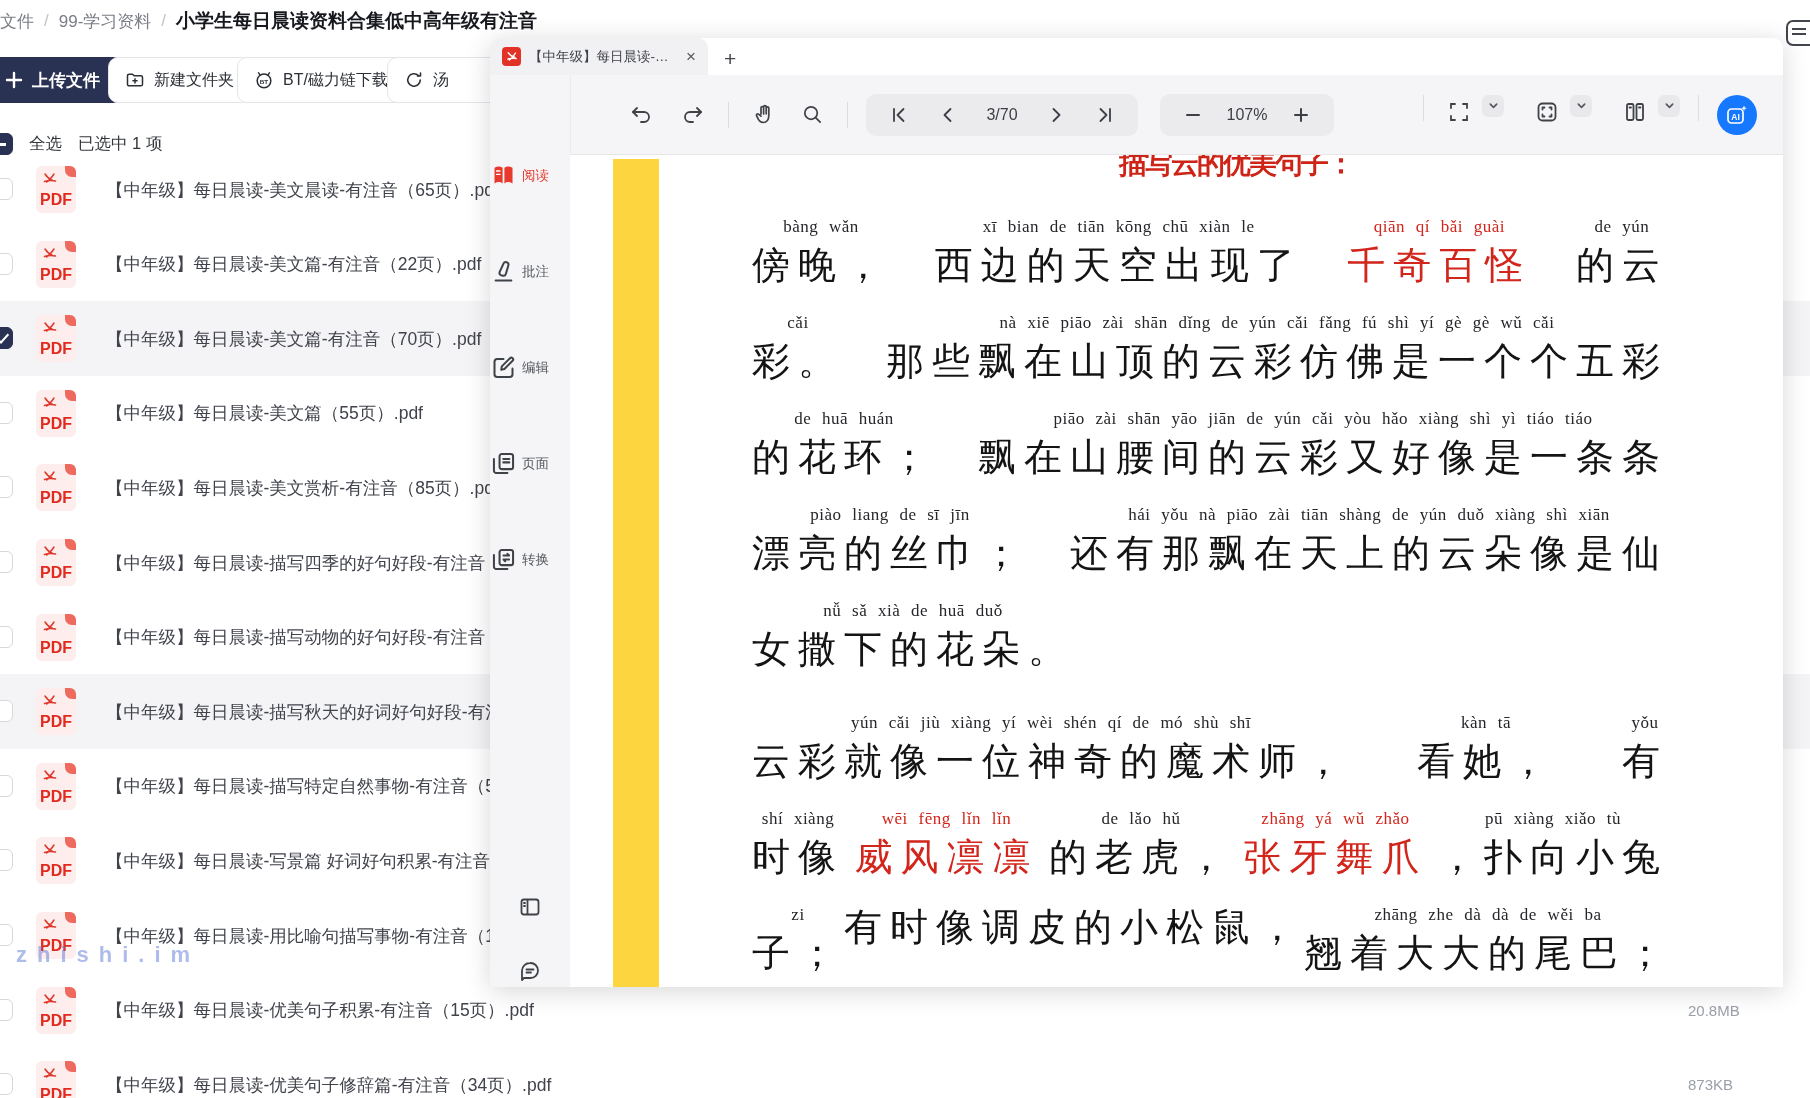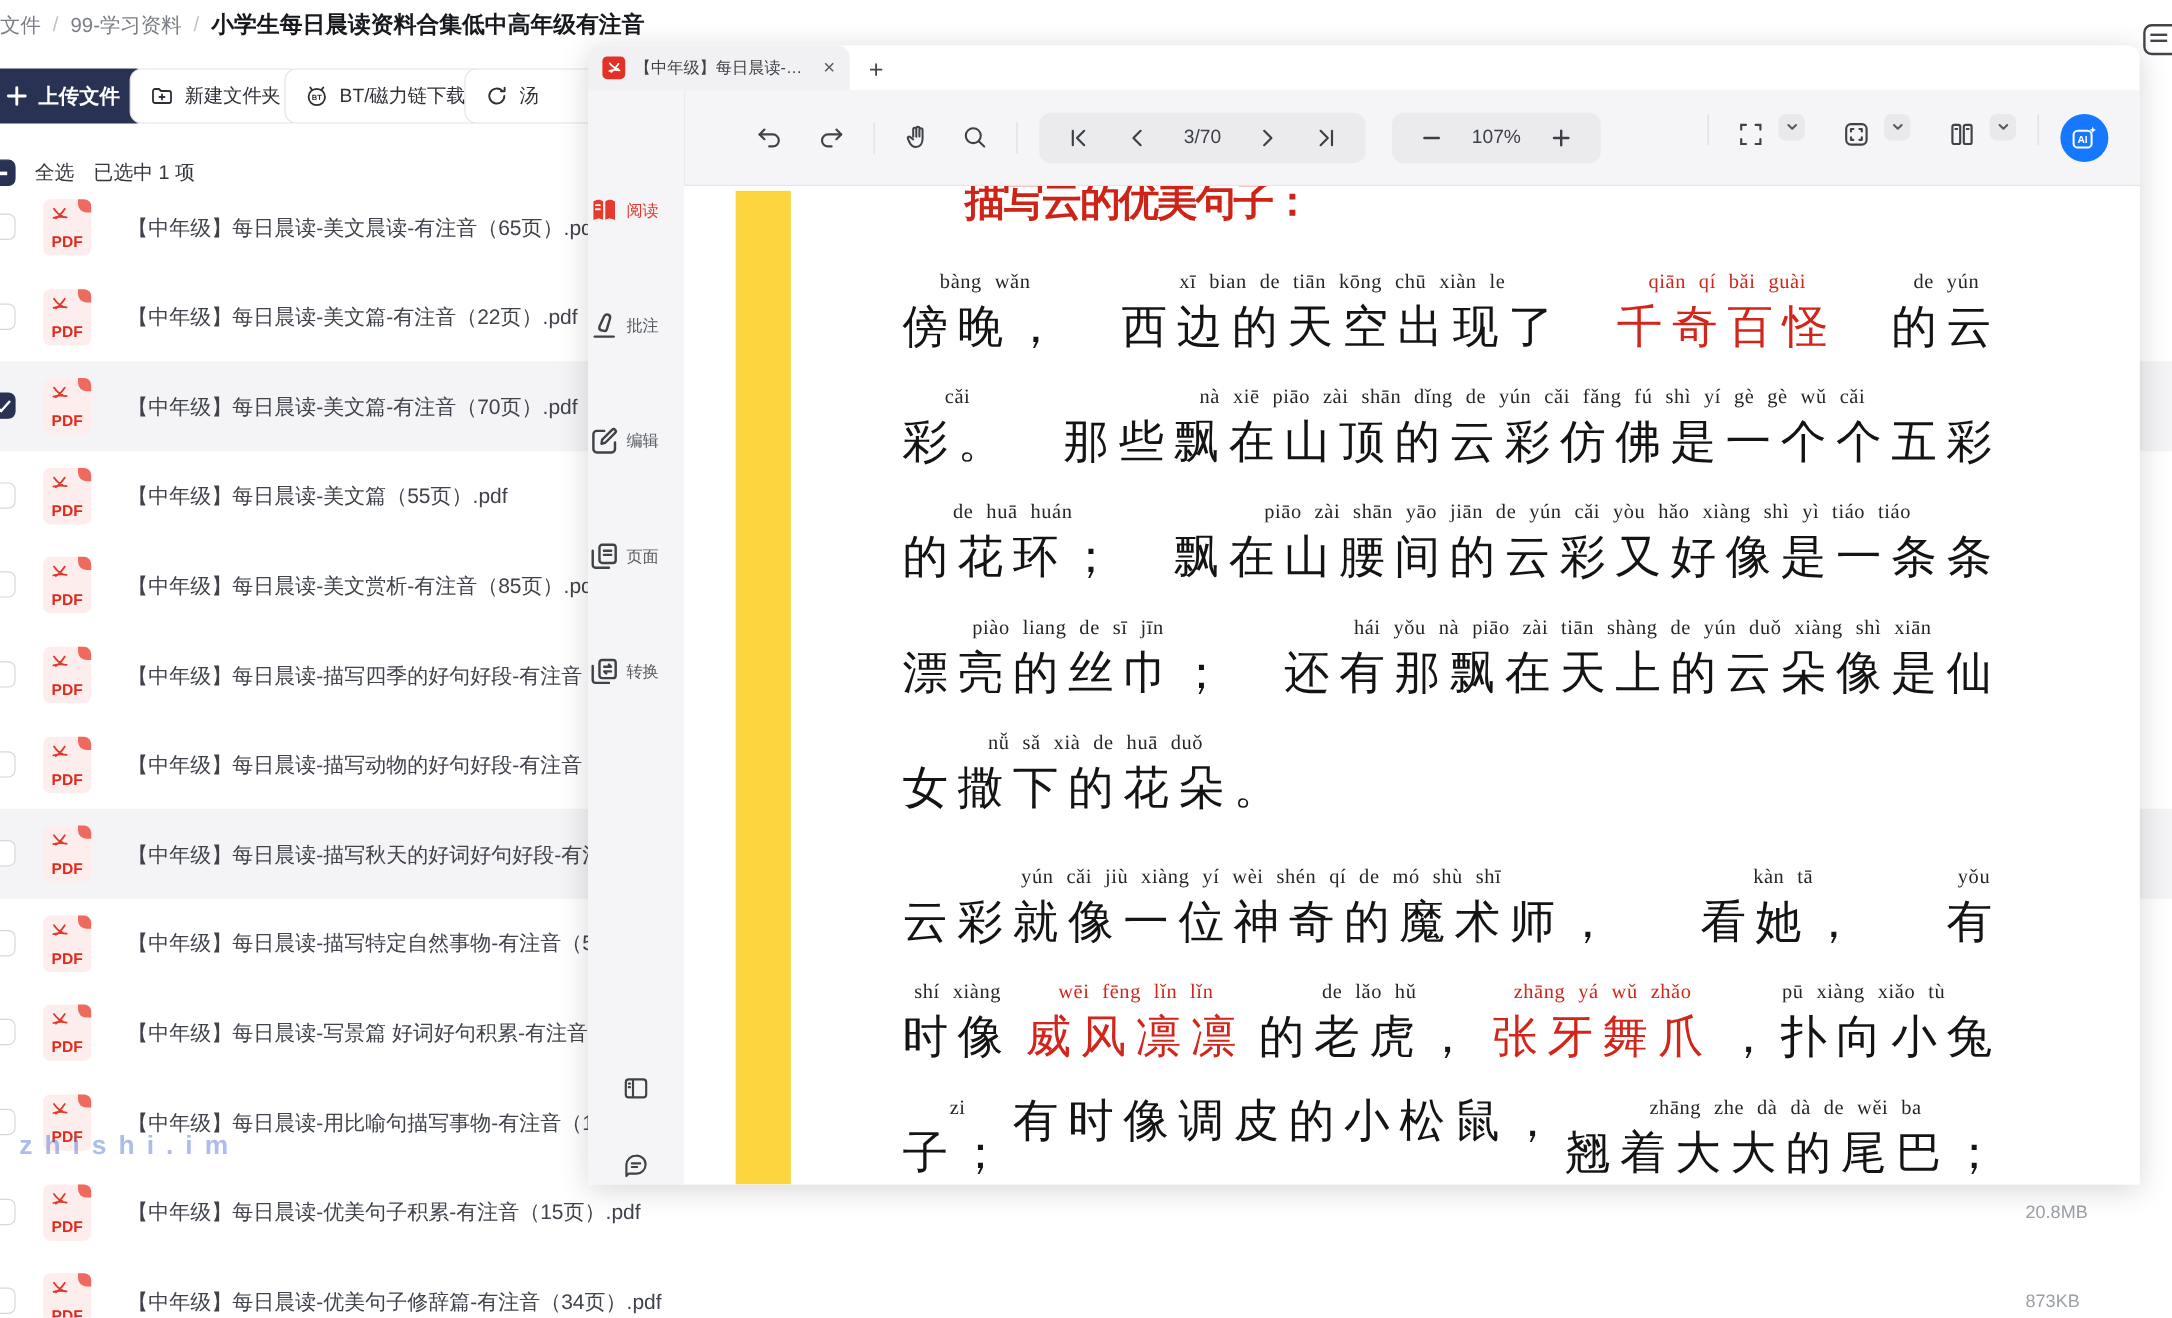--- a/index.html
+++ b/index.html
@@ -35,21 +35,21 @@
 
   #file-list{position:absolute;left:0;top:152px;width:1810px;height:1000px;}
   .frow{position:absolute;left:0;width:1810px;height:75px;display:flex;align-items:center;}
   .frow.hl{background:#f4f4f6;}
   .frow .cb{position:absolute;left:-9px;top:26px;}
   .ficon{width:40px;height:47px;margin-left:36px;background:#fdedec;border-radius:6px;
          position:relative;flex:0 0 auto;}
   .ficon::before{content:"";position:absolute;right:0;top:0;width:11px;height:11px;
          background:#ef6a5e;border-radius:0 6px 0 7px;}
   .ficon .pdftxt{position:absolute;left:0;right:0;bottom:4px;text-align:center;
-         font-size:13px;font-weight:800;color:#e02a1e;letter-spacing:0;}
+         font-size:16px;font-weight:800;color:#e02a1e;letter-spacing:0;}
   .ficon svg{position:absolute;left:7px;top:7px;}
   .fname{margin-left:30px;font-size:17.5px;color:#40434b;white-space:nowrap;}
   .fsize{position:absolute;left:1688px;font-size:15px;color:#9ba0a8;}
 
   #watermark{position:absolute;left:16px;top:942px;font-size:22px;font-weight:700;
      letter-spacing:10px;color:rgba(92,122,214,0.5);z-index:2;}
   #corner-partial{position:absolute;left:1786px;top:20px;width:32px;height:26px;
      border:2px solid #42454b;border-radius:7px;box-sizing:border-box;}
   #corner-partial::after{content:"";position:absolute;left:4px;top:6px;width:14px;height:2px;
      background:#42454b;box-shadow:0 5px 0 #42454b;}
@@ -91,21 +91,21 @@
   .sitem .slabel{font-size:13.5px;}
   .sitem.active{color:#e8392e;}
   .sitem svg{display:block;}
   .sbot{position:absolute;left:28px;cursor:pointer;}
 
   .vcontent{position:absolute;left:80px;top:117px;right:0;bottom:0;background:#fff;overflow:hidden;}
   .ystrip{position:absolute;left:43px;top:4px;bottom:0;width:46px;background:#fcd53f;}
 
   .textwrap{position:absolute;left:182px;top:0;width:916px;}
   .doc-title{margin:-10px 0 34px 52px;font-family:"Liberation Serif","DejaVu Serif",serif;
-       font-weight:700;font-size:34px;letter-spacing:-2px;color:#ce2418;white-space:nowrap;}
+       font-weight:700;font-size:28px;letter-spacing:-2px;color:#ce2418;white-space:nowrap;text-align:center;}
   .line{display:flex;justify-content:space-between;height:96px;}
   .line.nofill{justify-content:flex-start;}
   .line.ind{}
   .line.gap{margin-top:16px;}
   .seg{text-align:center;}
   .seg .py{font-family:"Liberation Serif","DejaVu Serif",serif;font-size:17px;height:26px;
        color:#26262a;word-spacing:6px;letter-spacing:.5px;white-space:nowrap;}
   .seg .zh{font-family:"Liberation Serif","DejaVu Serif",serif;font-size:38px;line-height:1.16;
        color:#141414;letter-spacing:8px;white-space:nowrap;}
   .seg.red .py,.seg.red .zh{color:#d2251b;}

